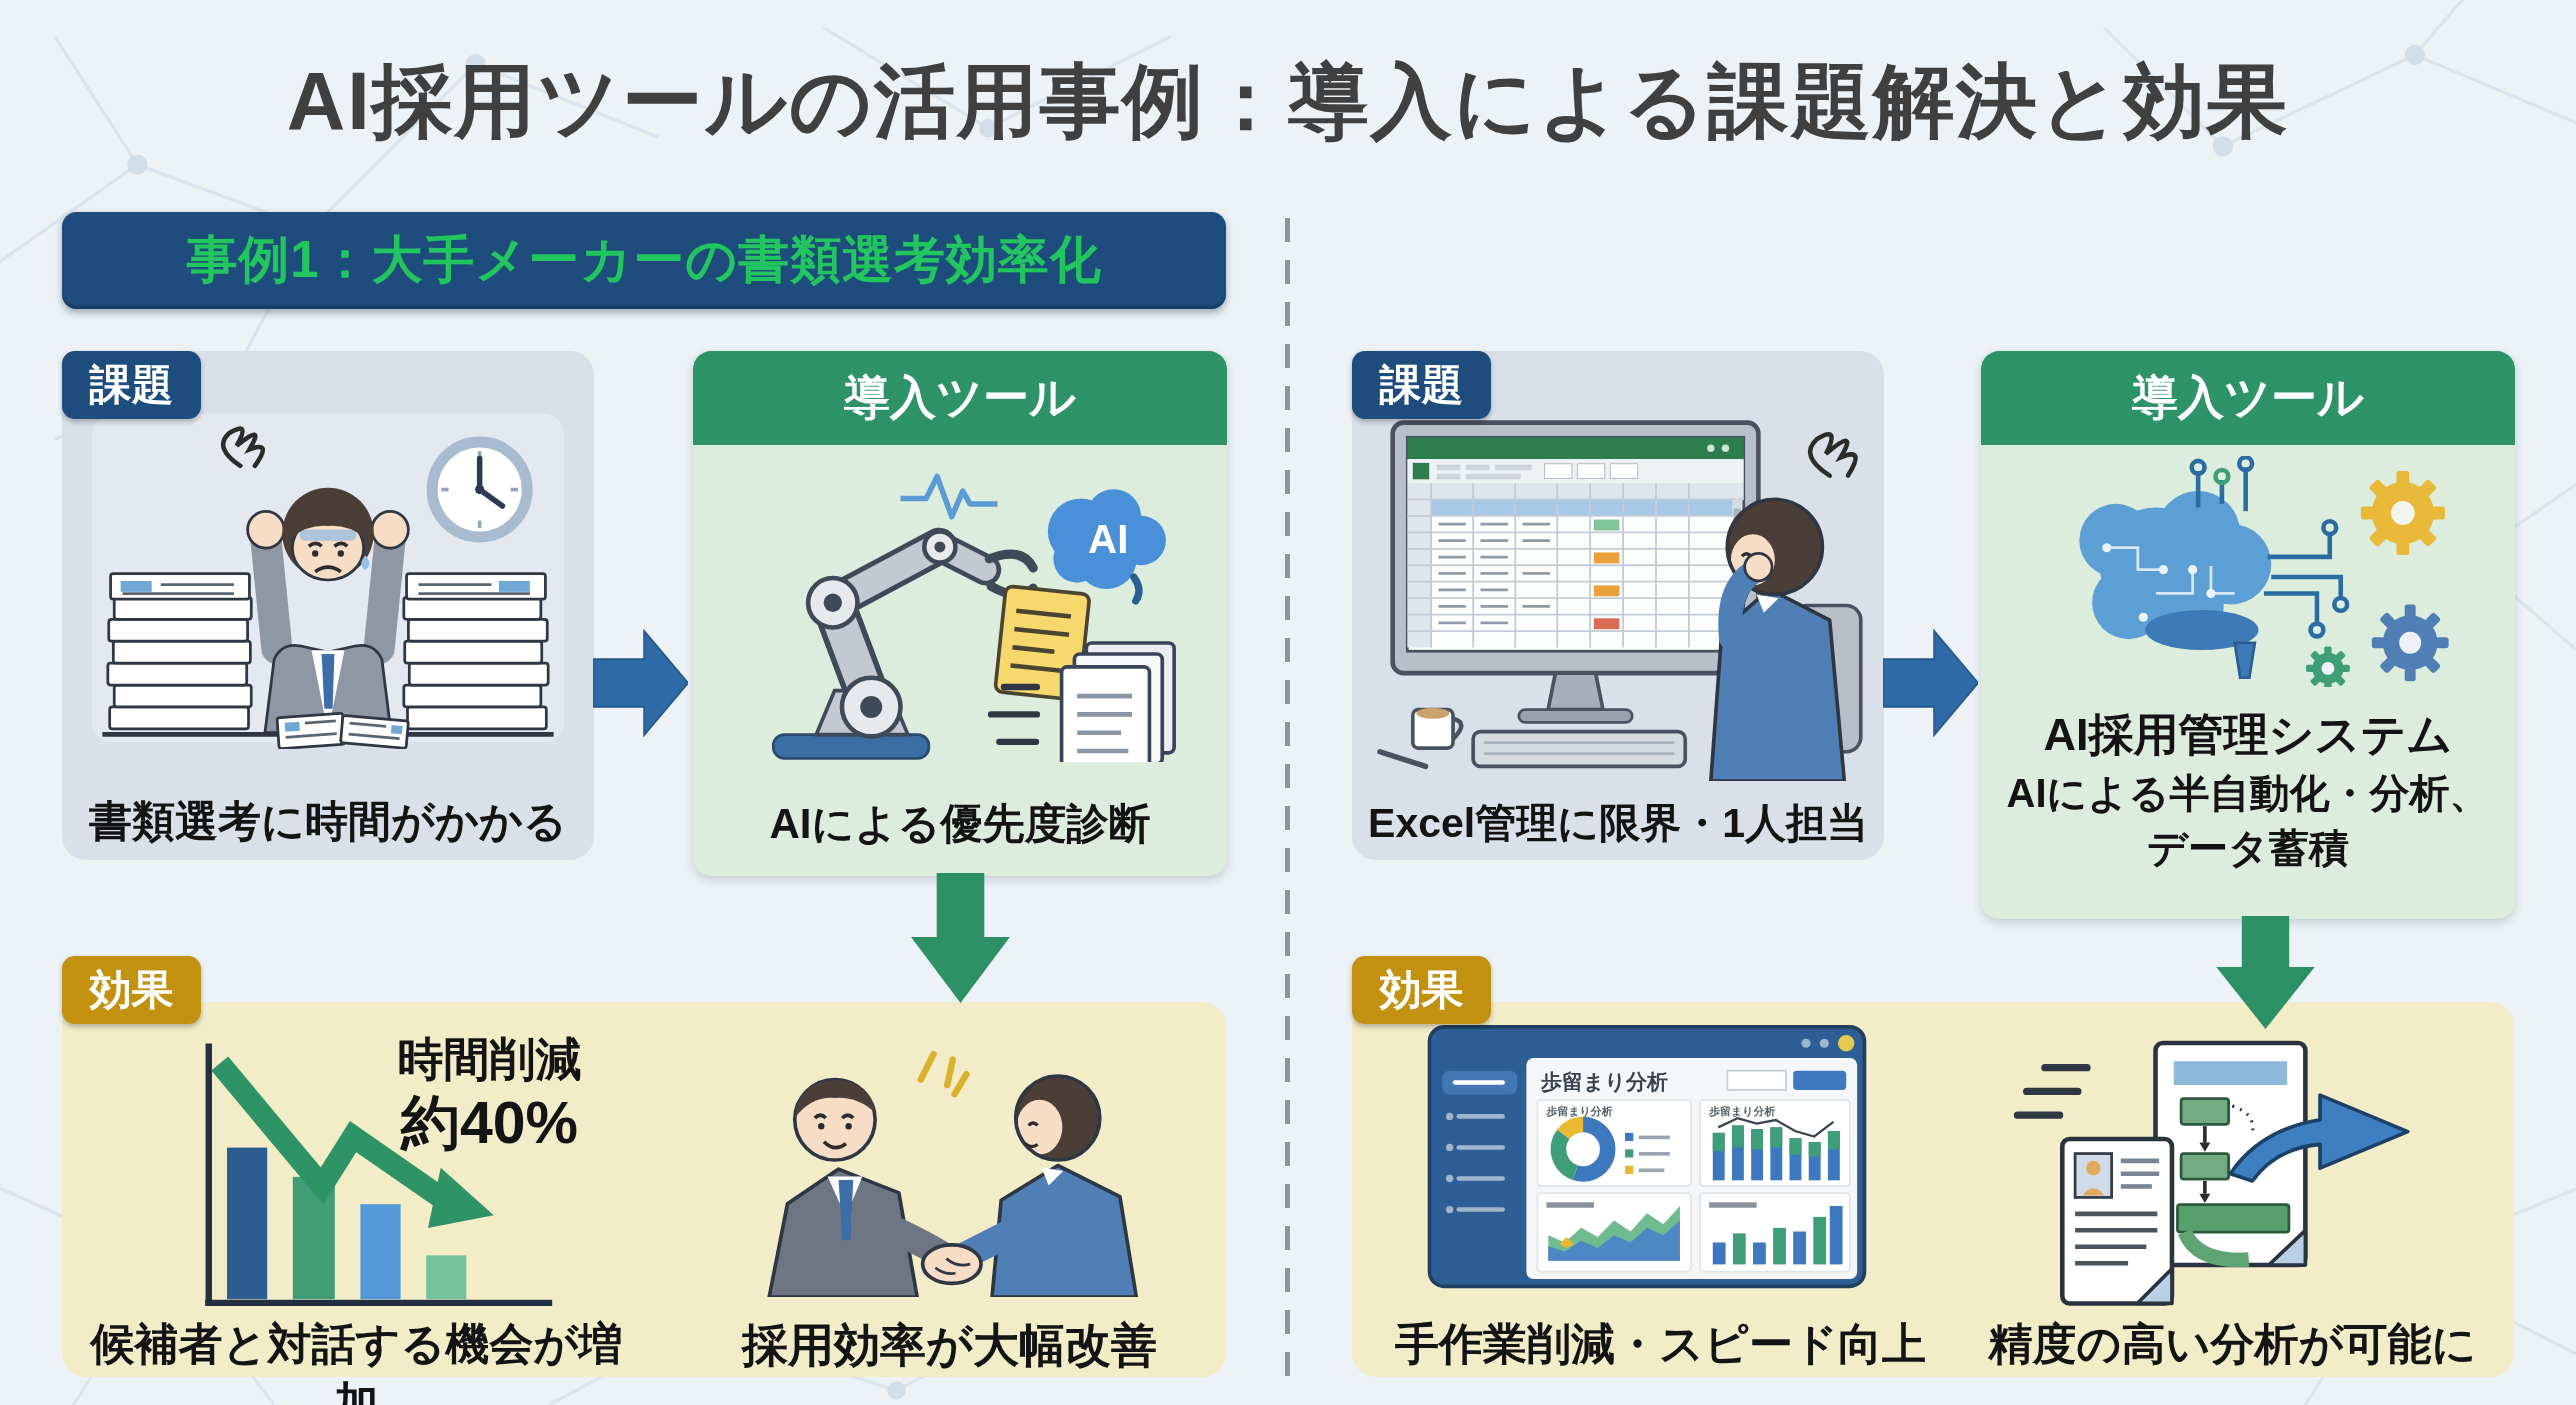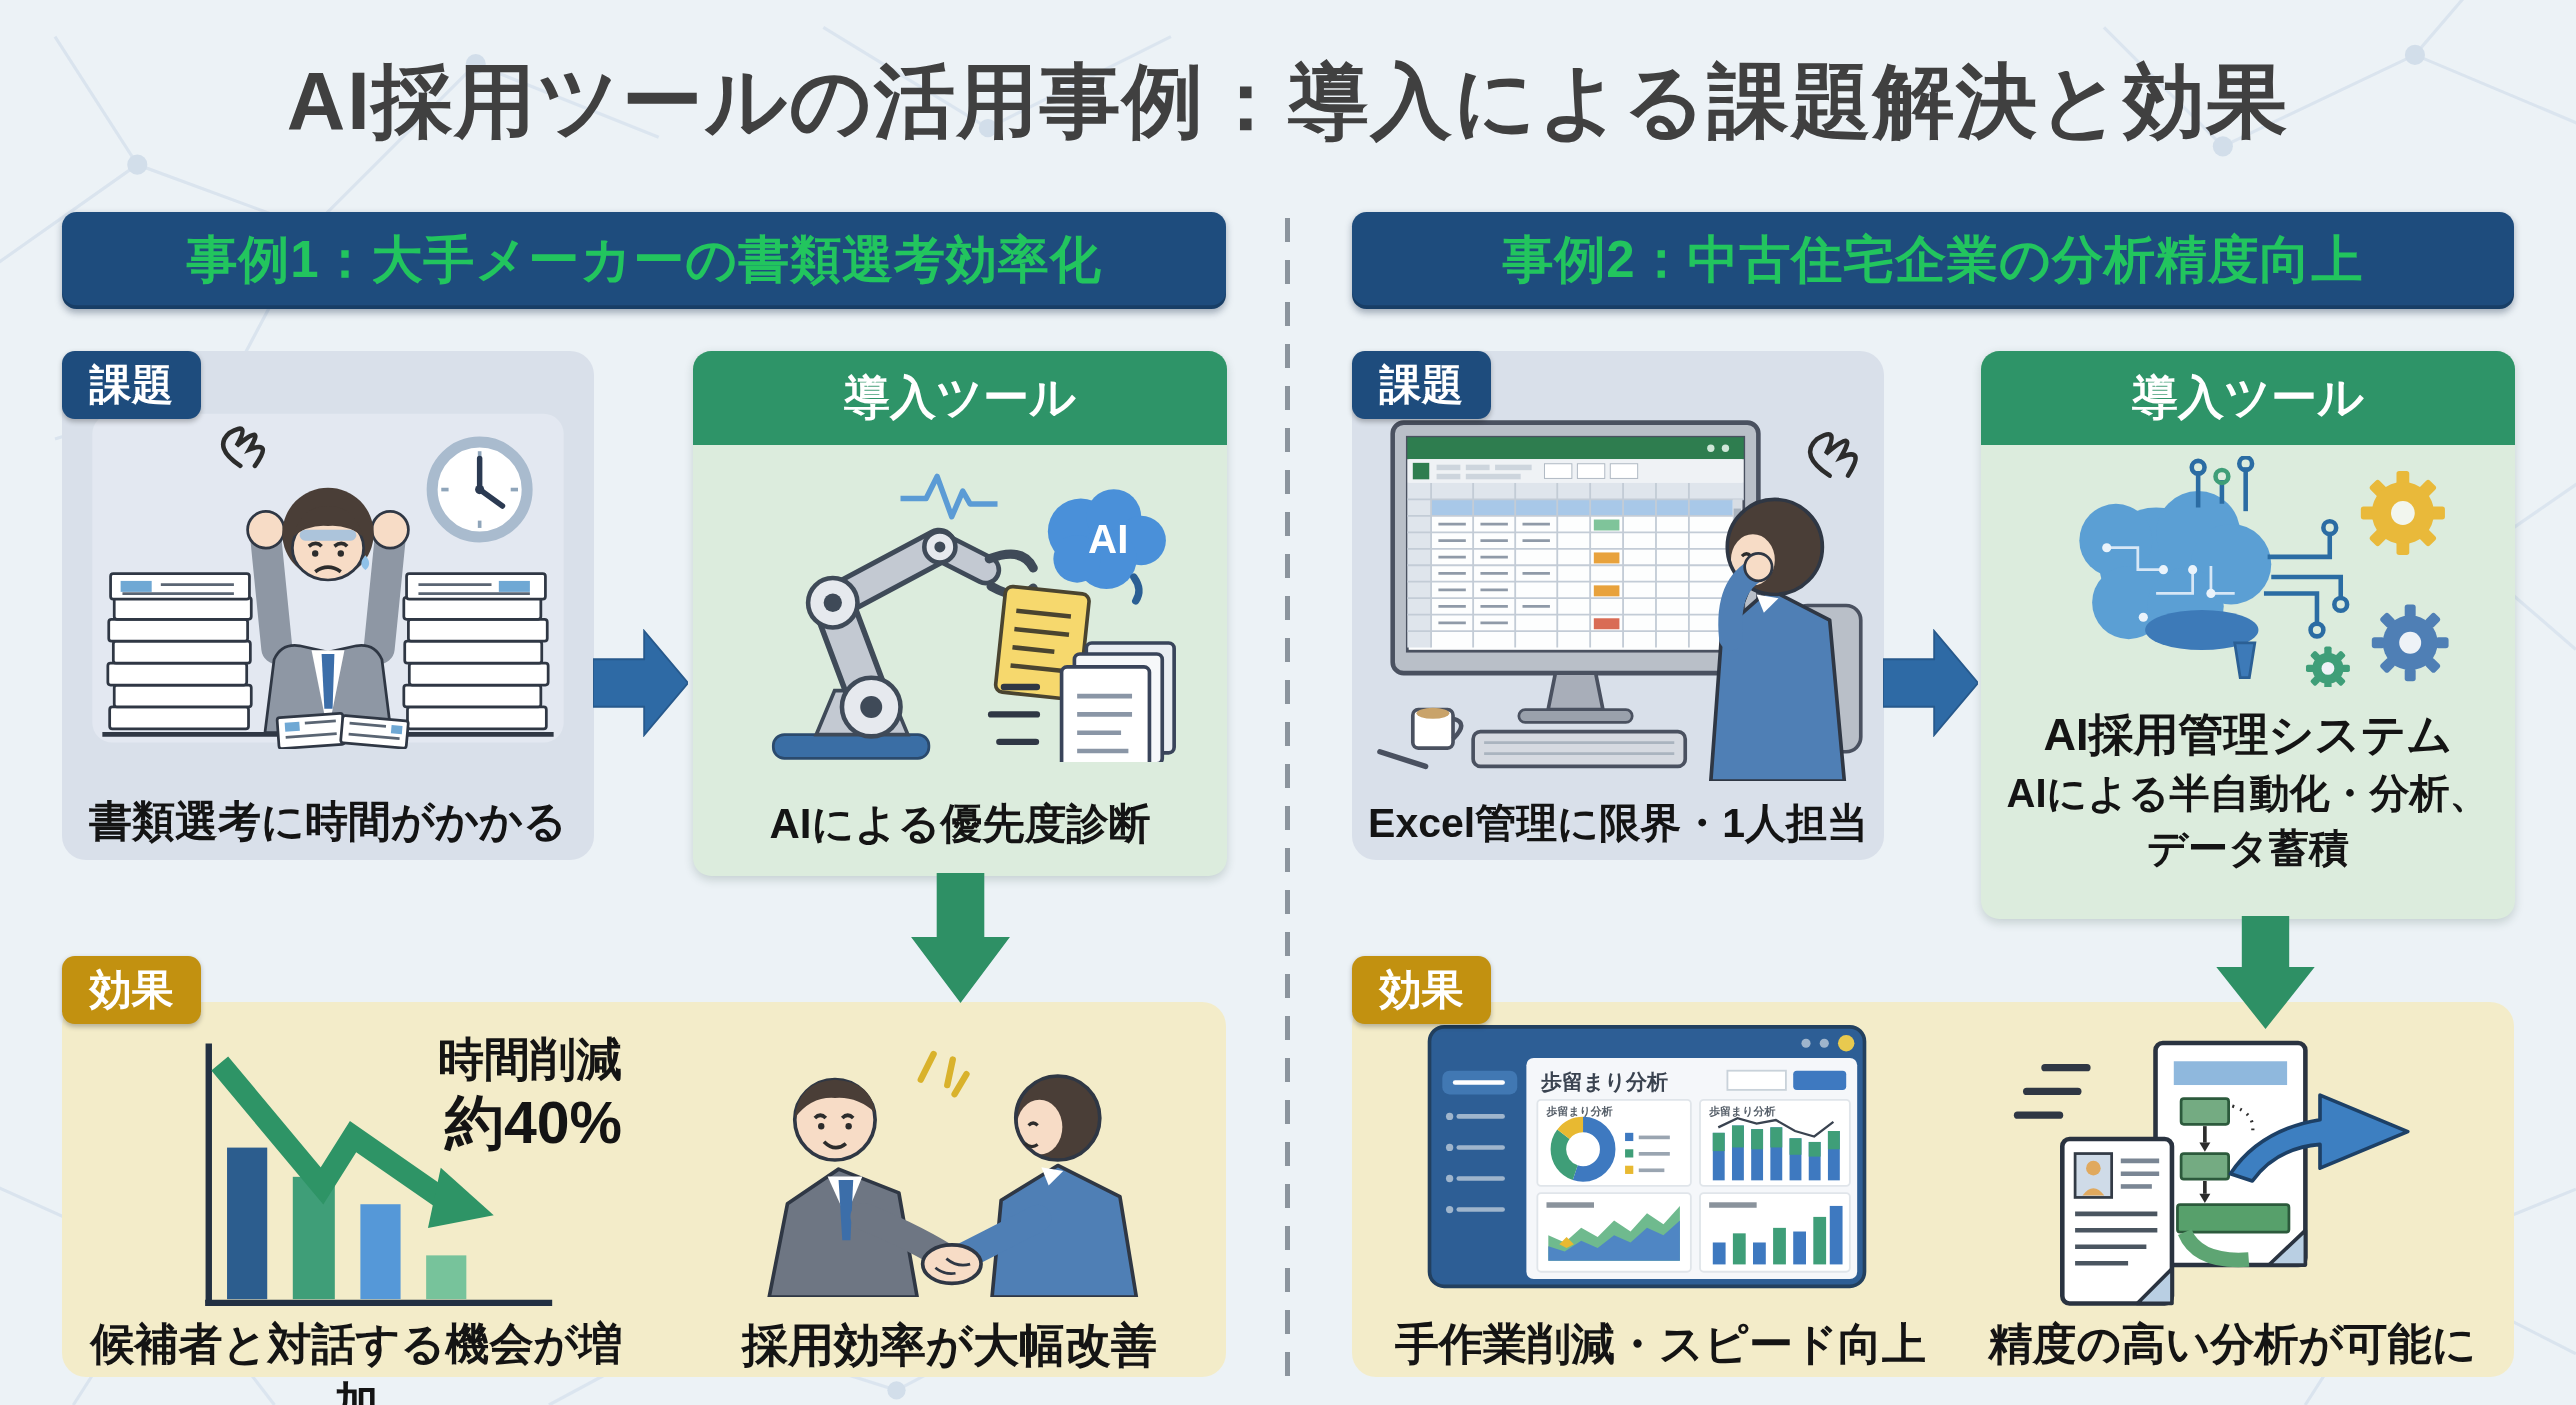--- a/index.html
+++ b/index.html
@@ -87,21 +87,20 @@
         <circle cx="180" cy="1380" r="11"></circle>
         <circle cx="760" cy="1450" r="10"></circle>
       <circle cx="980" cy="1520" r="10"></circle>
         <circle cx="2620" cy="1380" r="11"></circle>
     </g>
   </svg>
 
   <h1 class="title">AI採用ツールの活用事例：導入による課題解決と効果</h1>
 
   <div class="case-header" style="left:62px;width:1164px;">事例1：大手メーカーの書類選考効率化</div>
-  <div class="case-header" style="left:1352px;width:1162px;">事例2：中古住宅企業の分析精度向上</div>
 
   <div class="divider"></div>
 
   <section class="box problem-box" style="left:62px;top:351px;width:532px;height:509px;">
     <span class="tag tag-blue" style="left:0;top:0;">課題</span>
     <svg class="illus" style="left:27.4px;top:60px;" width="478" height="338" viewBox="0 0 522 370">
       <rect x="3" y="3" width="516" height="360" rx="22" fill="#e3e8f1"></rect>
       <g stroke="#2c2c2c" stroke-width="5" fill="none" stroke-linecap="round">
         <path d="M165,60 q-30,-20 -12,-36 q24,-14 8,14 q32,-26 14,4 q26,-10 6,18"></path>
       </g>
@@ -263,21 +262,21 @@
   <svg class="illus" style="left:183px;top:1038px;" width="384" height="274" viewBox="0 0 420 300">
     <path d="M28,6 V290" stroke="#223042" stroke-width="7"></path>
     <path d="M24,290 H404" stroke="#223042" stroke-width="7"></path>
     <rect x="48" y="120" width="44" height="166" fill="#2c5d8e"></rect>
     <rect x="120" y="152" width="46" height="134" fill="#3f9e78"></rect>
     <rect x="194" y="182" width="44" height="104" fill="#5598d8"></rect>
     <rect x="266" y="238" width="44" height="48" fill="#77c39b"></rect>
     <polyline points="40,28 152,162 186,108 284,176" stroke="#2e9466" stroke-width="24" fill="none"></polyline>
     <polygon points="282,142 340,194 268,208" fill="#2e9466"></polygon>
   </svg>
-  <div class="stat" style="left:357px;top:1032px;width:265px;text-align:right;">
+  <div class="stat" style="left:357px;top:1032px;width:265px;">
     <div class="l1">時間削減</div>
     <div class="l2">約40%</div>
   </div>
 
   <svg class="illus" style="left:727px;top:1023px;" width="457" height="274" viewBox="0 0 500 300">
     <g stroke="#d9b22c" stroke-width="7" stroke-linecap="round">
       <path d="M226,34 L212,62"></path>
         <path d="M247,40 L241,68"></path>
         <path d="M262,56 L249,78"></path>
     </g>

